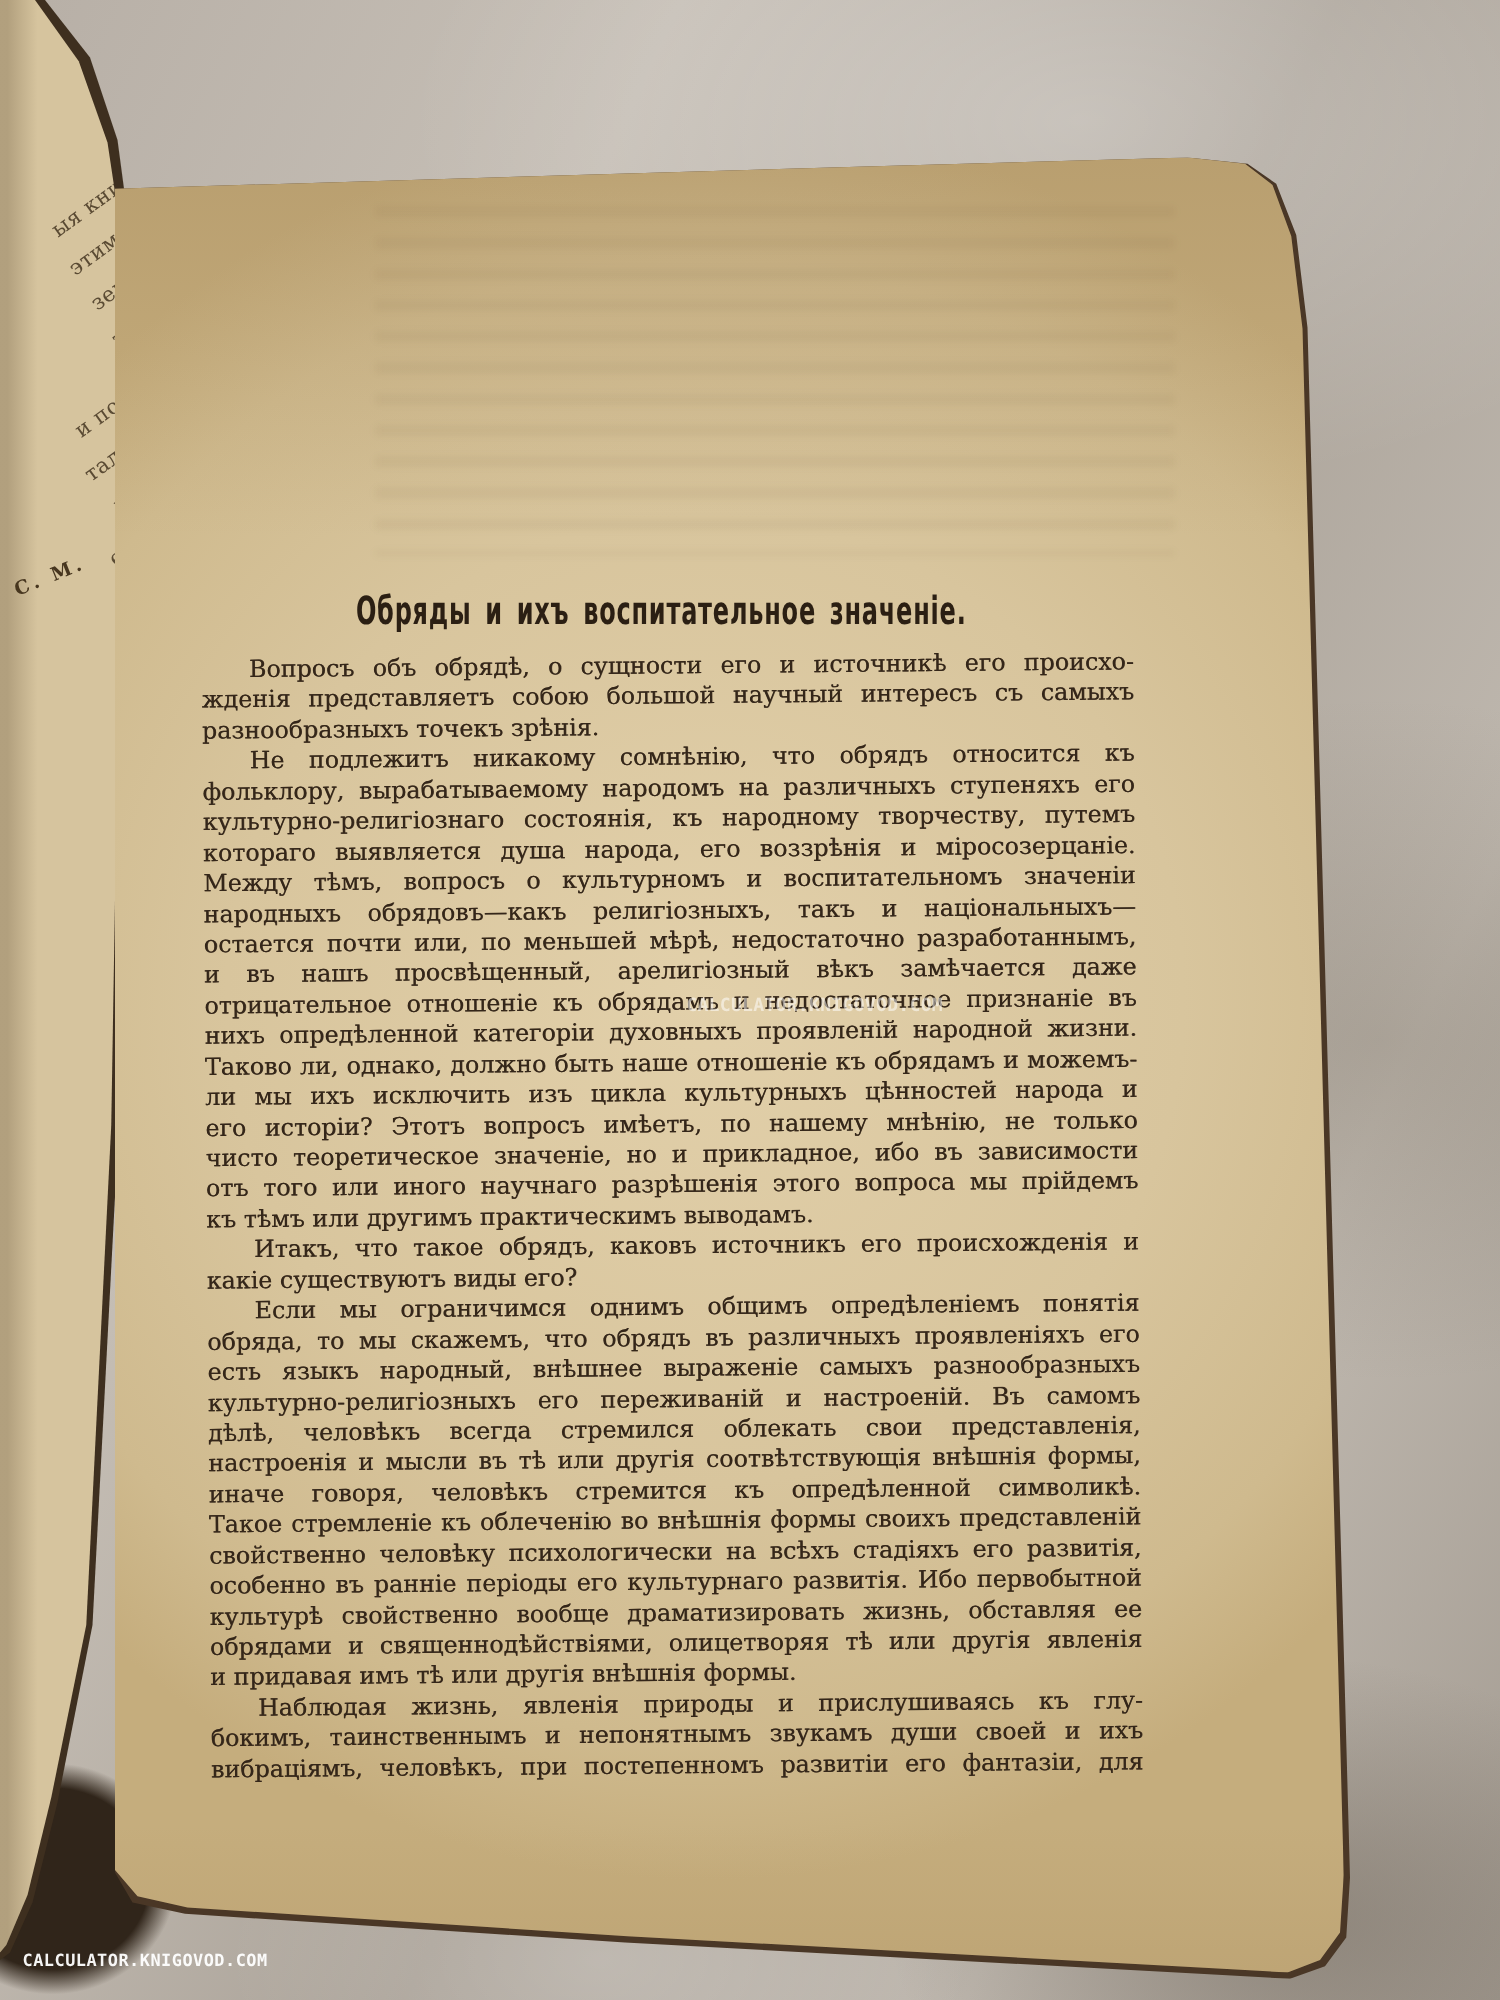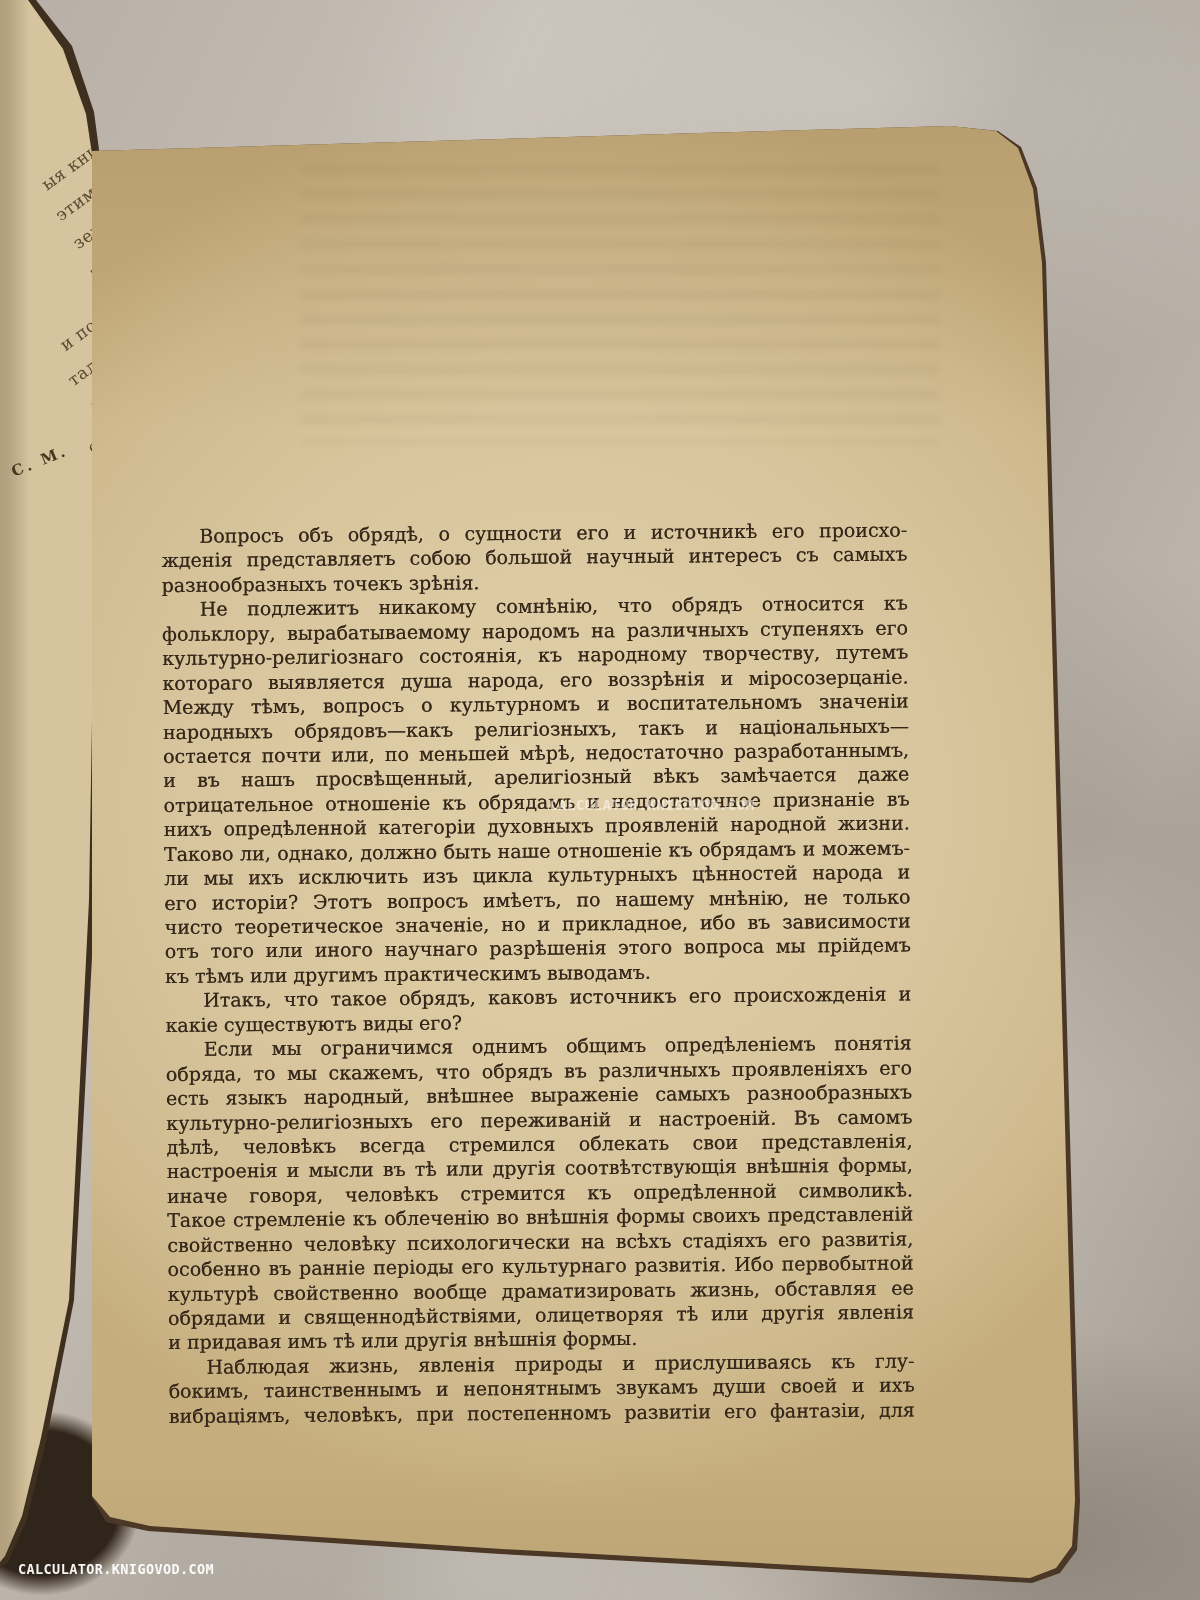--- a/index.html
+++ b/index.html
@@ -109,20 +109,23 @@
         <div>е учащіеся.</div>
         <div>а свѣжу.</div>
       </div>
     <div class="signature">С. М.</div>
   </div>
 
   <div class="page-edge"></div>
   <div class="page-face"></div>
   <div class="ghost"></div>
 
+  <div class="title-wrap">
+    <span class="title-inner">Обряды и ихъ воспитательное значеніе.</span>
+  </div>
 
   <div class="body-text">
       <div class="line first">Вопросъ объ обрядѣ, о сущности его и источникѣ его происхо-</div>
       <div class="line">жденія представляетъ собою большой научный интересъ съ самыхъ</div>
       <div class="line endpara">разнообразныхъ точекъ зрѣнія.</div>
       <div class="line first">Не подлежитъ никакому сомнѣнію, что обрядъ относится къ</div>
       <div class="line">фольклору, вырабатываемому народомъ на различныхъ ступеняхъ его</div>
       <div class="line">культурно-религіознаго состоянія, къ народному творчеству, путемъ</div>
       <div class="line">котораго выявляется душа народа, его воззрѣнія и міросозерцаніе.</div>
       <div class="line">Между тѣмъ, вопросъ о культурномъ и воспитательномъ значеніи</div>

